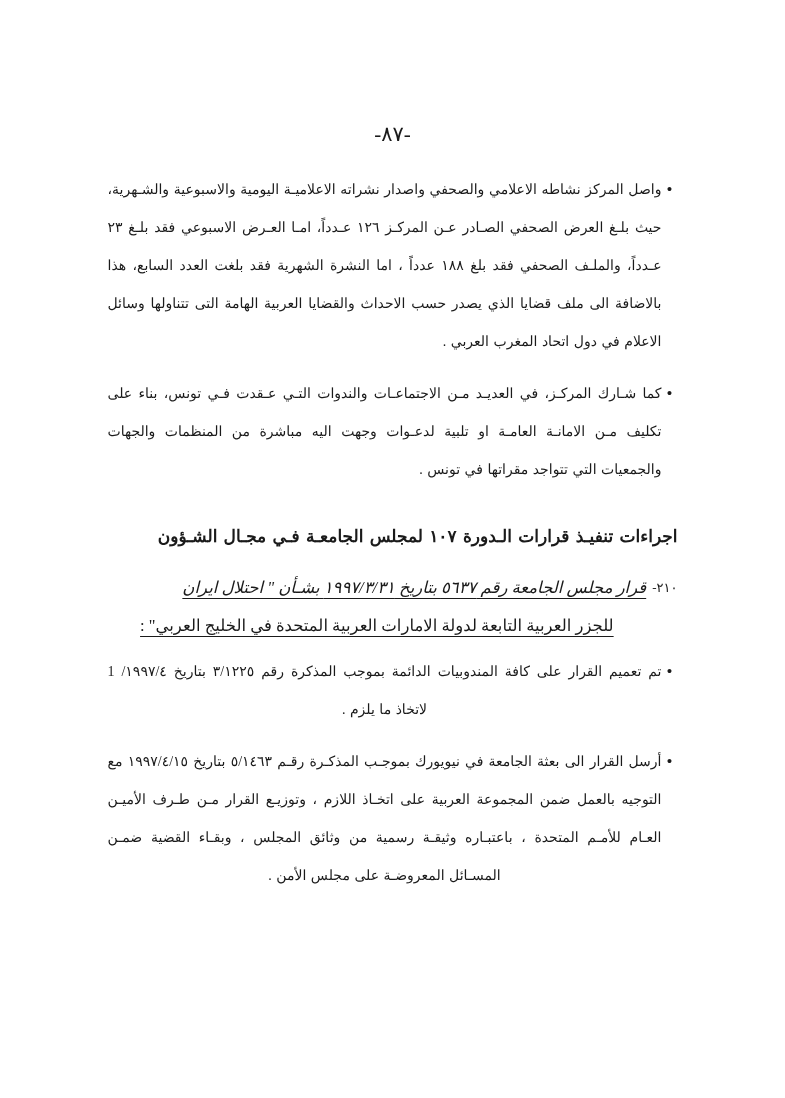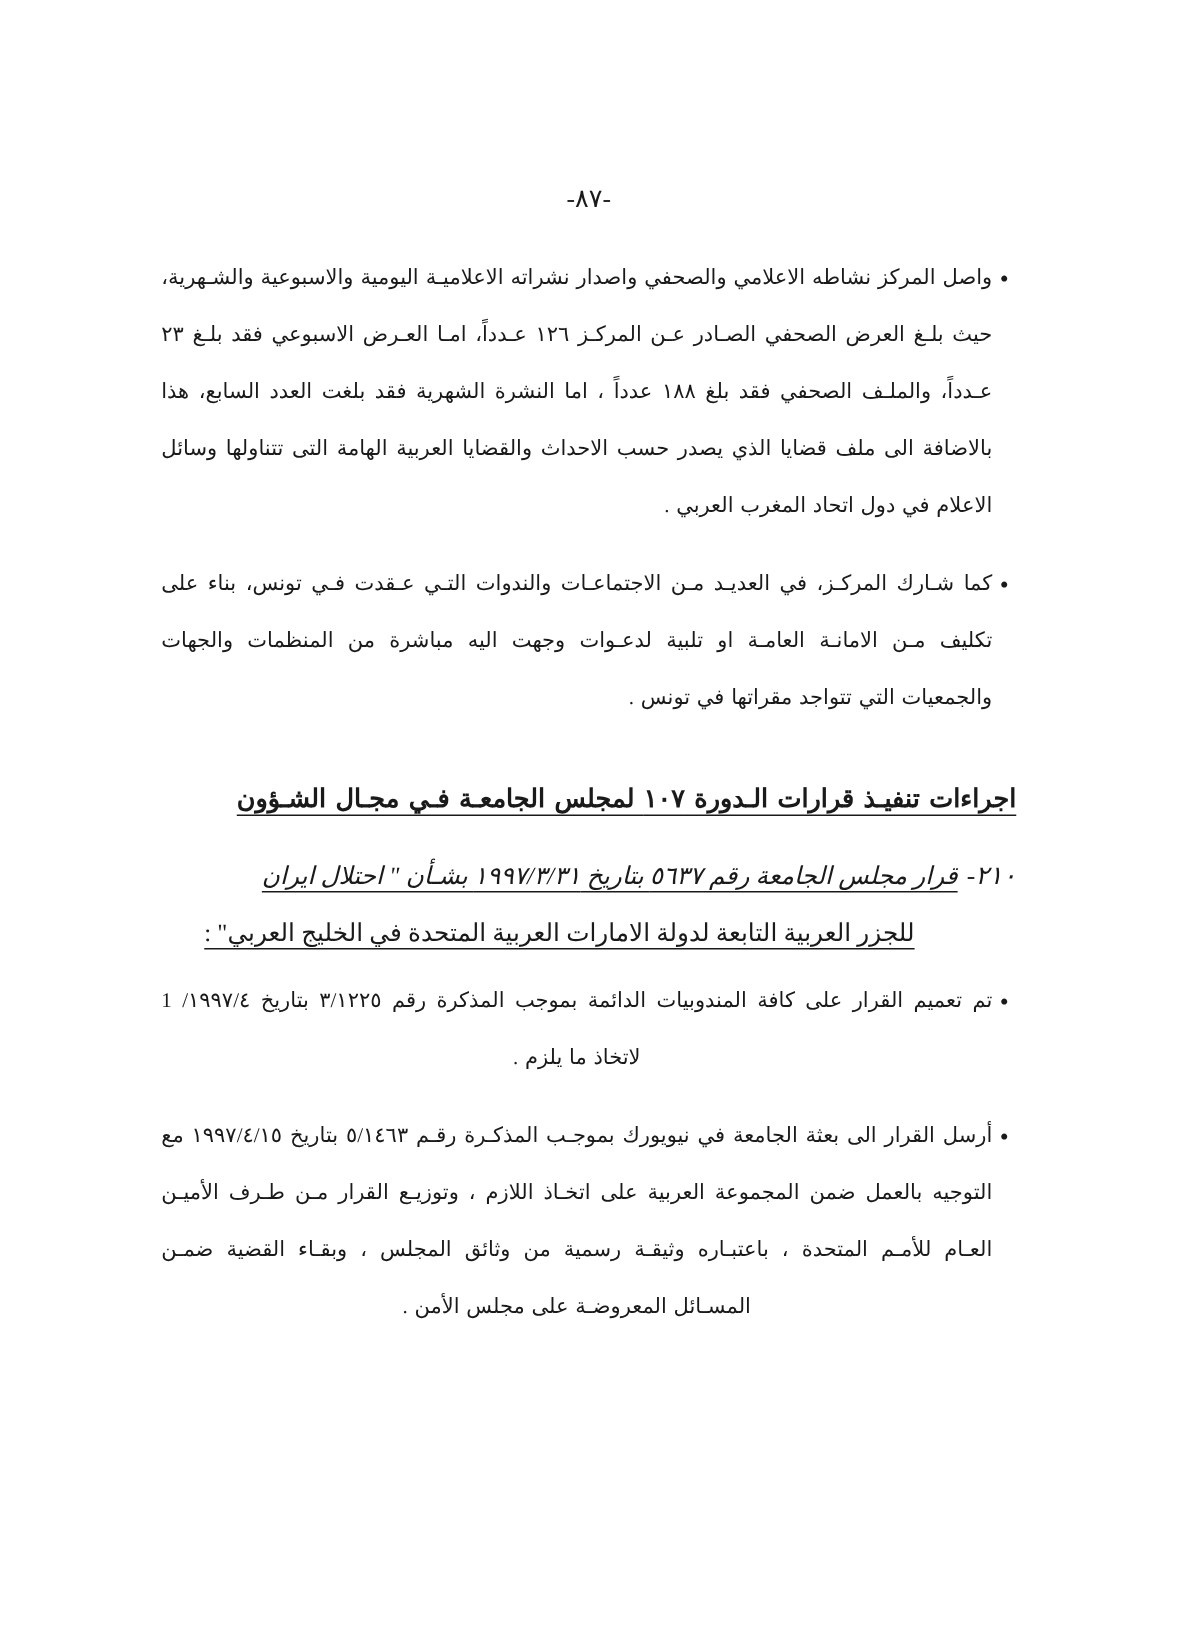--- a/index.html
+++ b/index.html
@@ -17,21 +17,21 @@
   }
   .page {
     width: 785px;
     height: 1098px;
     box-sizing: border-box;
     padding: 0;
     position: relative;
   }
   .page-number {
     text-align: center;
-    font-size: 17px;
+    font-size: 21px;
     letter-spacing: 1px;
     margin-top: 122px;
     direction: ltr;
     font-family: "Liberation Serif", "DejaVu Serif", serif;
   }
   .content {
     margin: 0 auto;
     width: 570px;
     padding-top: 24px;
     direction: rtl;
@@ -64,37 +64,35 @@
     font-size: 17px;
     font-weight: bold;
     line-height: 36px;
     margin-top: 30px;
     margin-bottom: 6px;
     text-align: justify;
     text-align-last: right;
     word-spacing: 2px;
   }
   .section-heading .underline-seg {
-    text-decoration: underline;
     text-underline-offset: 5px;
   }
   .numbered-block {
     display: flex;
     flex-direction: row;
     align-items: flex-start;
     margin-top: 14px;
     margin-bottom: 6px;
   }
   .num-label {
     flex: 0 0 auto;
-    font-size: 17px;
+    font-size: 13px;
     line-height: 38px;
     padding-left: 6px;
     white-space: nowrap;
-    font-style: italic;
   }
   .num-text {
     flex: 1 1 auto;
     font-size: 16.5px;
     line-height: 38px;
     text-align: justify;
     text-align-last: right;
   }
   .num-text .underline-seg {
     text-decoration: underline;

